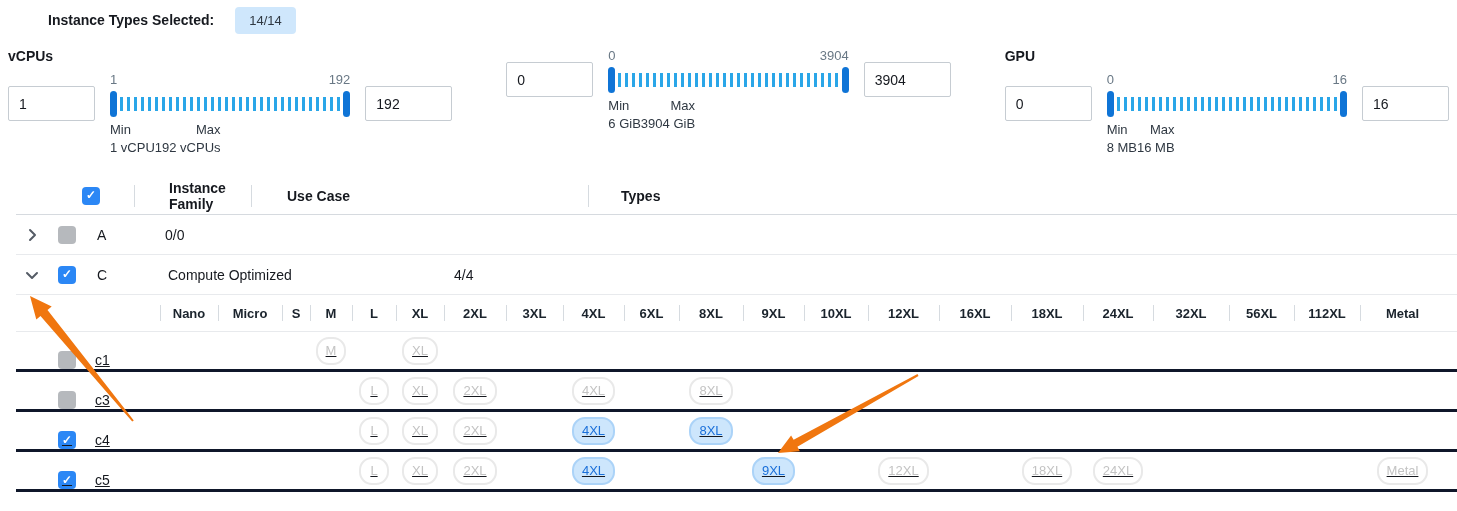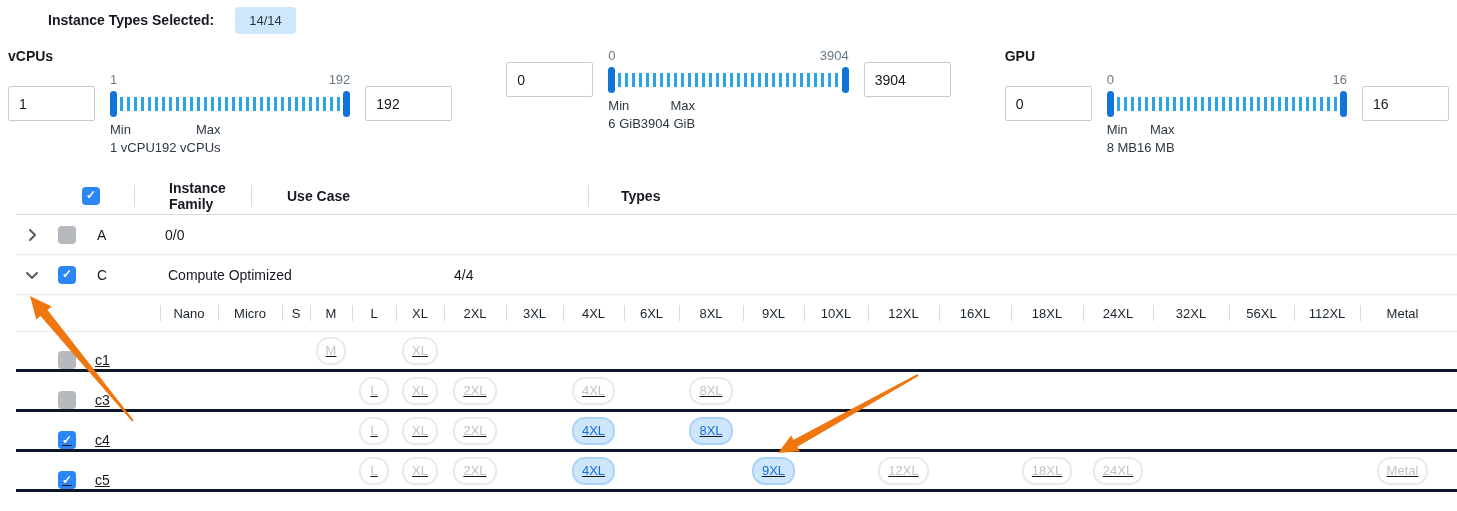--- a/index.html
+++ b/index.html
@@ -76,21 +76,21 @@
   .checkbox.disabled { background:#b6b9bd; }
 
   .size-header { display:flex; align-items:stretch; height:37px; border-bottom:1px solid #e8eaed; }
   .size-lead { width:144px; flex:0 0 144px; }
   .size-grid { display:grid; flex:0 0 auto; }
   .size-head-cell { position:relative; display:flex; align-items:center; justify-content:center; }
   .size-head-cell::before {
     content:""; position:absolute; left:0; top:50%; transform:translateY(-50%);
     width:1px; height:16px; background:#d6dbe0;
   }
-  .size-head-label { font-size:13px; font-weight:400; color:#1a232c; }
+  .size-head-label { font-size:13px; font-weight:700; color:#1a232c; }
 
   .irow { display:flex; align-items:flex-end; height:40px; border-bottom:3px solid #0f172a;text-decoration:underline; }
   .lead { display:flex; align-items:center; width:144px; flex:0 0 144px; }
   .expander-spacer { width:32px; flex:0 0 32px; }
   .iname { padding-left:9px; font-size:14px; color:#16191f; }
   .pill-grid { display:grid; height:100%; align-items:center; flex:0 0 auto; }
   .pill-cell { display:flex; align-items:center; justify-content:center; }
   .pill {
     display:inline-block; padding:3px 8px; min-width:30px; text-align:center;
     border-radius:13px; font-size:13px; line-height:1.35; border:2px solid transparent;

